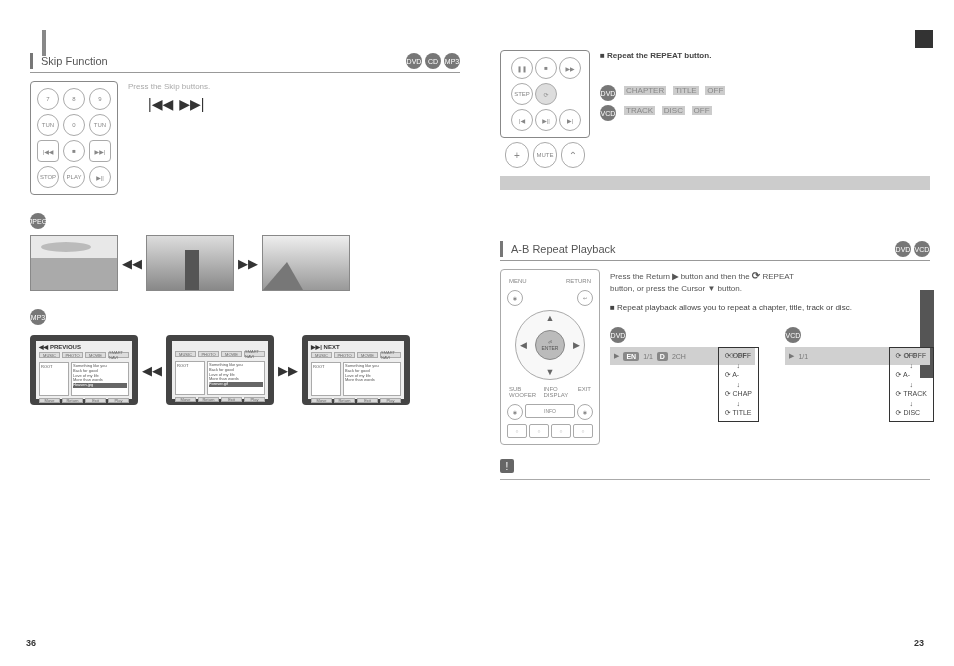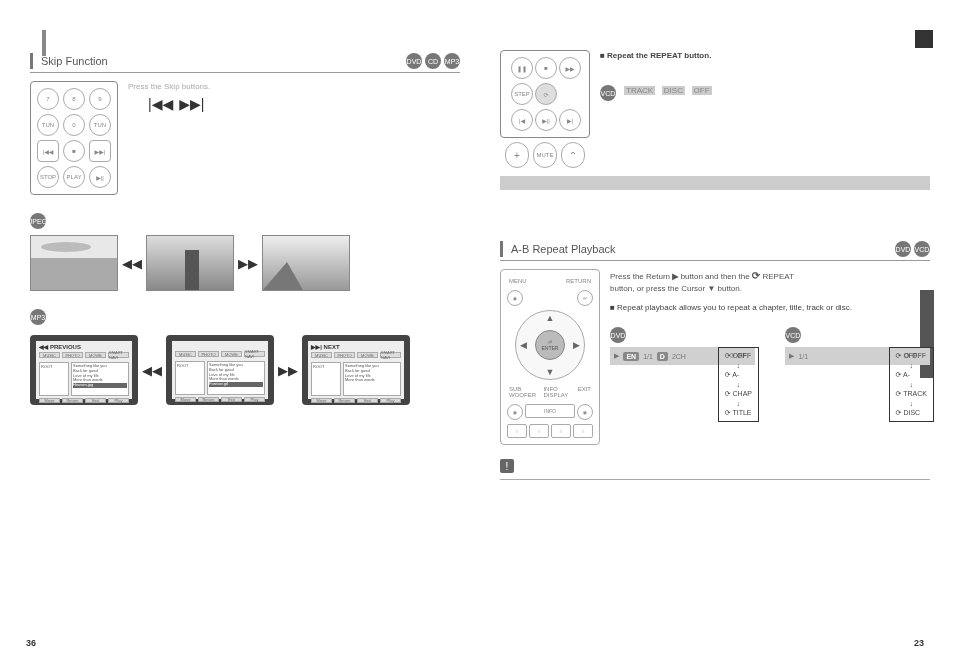--- a/index.html
+++ b/index.html
@@ -255,20 +255,28 @@
       <div class="plus-minus">
         <div class="pm-btn">+</div>
         <div class="pm-btn" style="font-size:6px;">MUTE</div>
         <div class="pm-btn">⌃</div>
       </div>
     </div>
     <div style="flex:1">
       <div class="para" style="color:#444;font-weight:bold;">■ <span>Repeat the REPEAT button.</span></div>
       <div style="height:20px"></div>
       <div class="text-block-row">
+        <div class="badge">DVD</div>
+        <div class="para">
+          <span class="gray-highlight">CHAPTER</span>&nbsp;&nbsp;
+          <span class="gray-highlight">TITLE</span>&nbsp;&nbsp;
+          <span class="gray-highlight">OFF</span>
+        </div>
+      </div>
+      <div class="text-block-row">
         <div class="badge">VCD</div>
         <div class="para">
           <span class="gray-highlight">TRACK</span>&nbsp;&nbsp;
           <span class="gray-highlight">DISC</span>&nbsp;&nbsp;
           <span class="gray-highlight">OFF</span>
         </div>
       </div>
     </div>
   </div>
 

